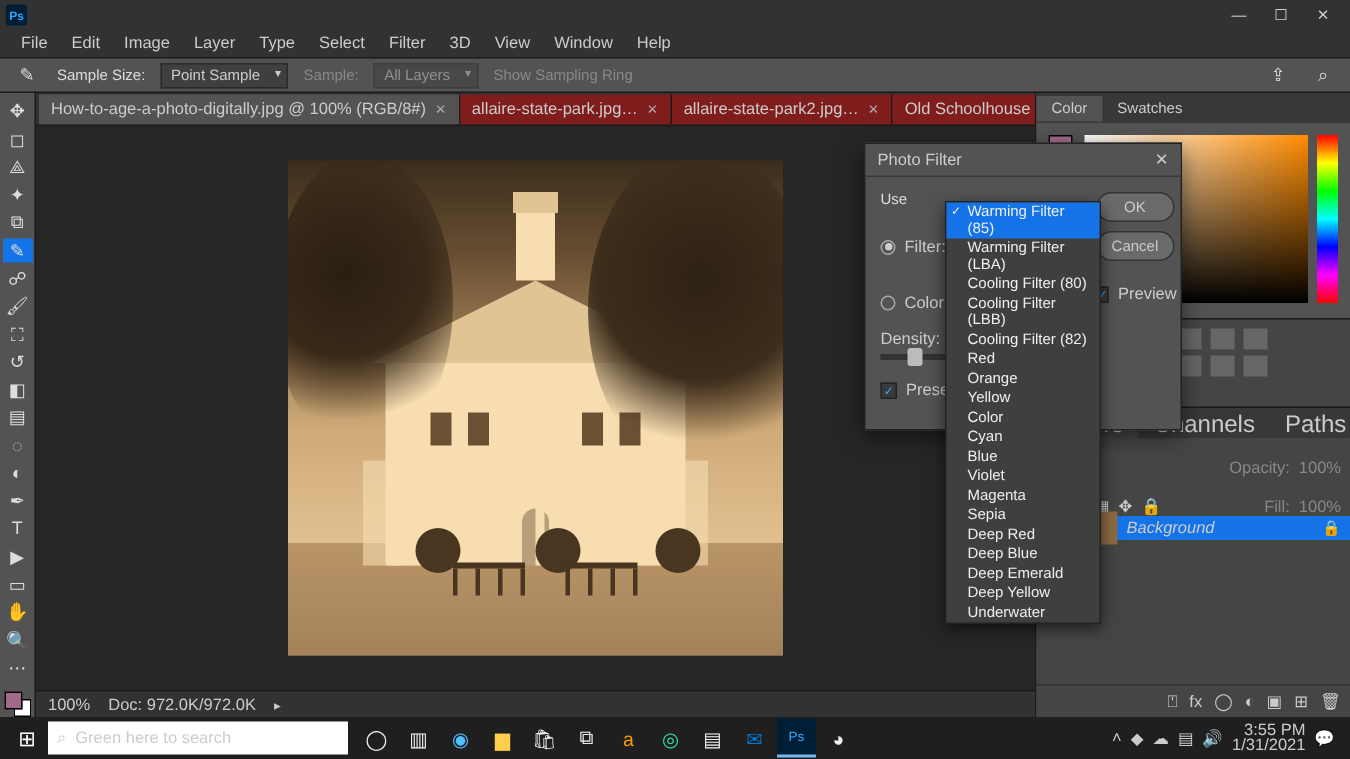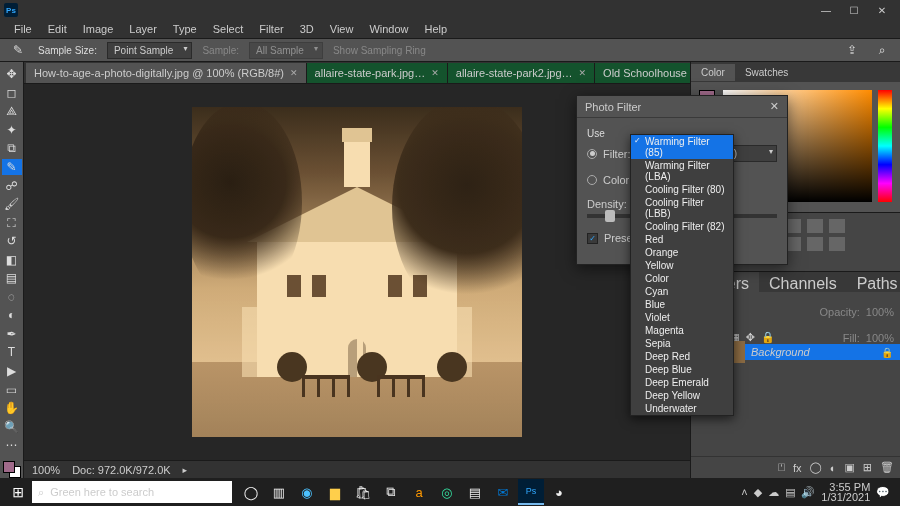--- a/index.html
+++ b/index.html
@@ -18,21 +18,21 @@
 .ps-optbar .dd::after{content:"▾";position:absolute;right:4px;top:1px;font-size:8px}
 .ps-body{flex:1;display:flex;min-height:0}
 .ps-toolbar{width:24px;background:#535353;border-right:1px solid #1a1a1a;display:flex;flex-direction:column;align-items:center;padding-top:4px;gap:2px}
 .tool{width:20px;height:18px;display:flex;align-items:center;justify-content:center;font-size:12px;color:#ddd}
 .tool.active{background:#1473e6}
 .fgbg{width:18px;height:18px;position:relative;margin-top:6px}
 .fgbg .bg{position:absolute;right:0;bottom:0;width:12px;height:12px;background:#fff;border:1px solid #000}
 .fgbg .fg{position:absolute;left:0;top:0;width:12px;height:12px;background:#a06a8a;border:1px solid #000}
 .ps-center{flex:1;display:flex;flex-direction:column;min-width:0}
 .tabstrip{height:22px;background:#323232;display:flex;align-items:flex-end;overflow:hidden;padding-left:2px;border-bottom:1px solid #1a1a1a}
-.doctab{height:20px;padding:3px 8px;font-size:10px;background:#14532d;border-right:1px solid #1a1a1a;display:flex;align-items:center;gap:6px;white-space:nowrap}
+.doctab{height:20px;padding:3px 8px;font-size:10px;background:#7f1d1d;border-right:1px solid #1a1a1a;display:flex;align-items:center;gap:6px;white-space:nowrap}
 .doctab.active{background:#535353}
 .doctab .x{font-size:9px;color:#aaa}
 .canvas-area{flex:1;background:#262626;display:flex;align-items:center;justify-content:center;position:relative}
 .photo{width:330px;height:330px;background:linear-gradient(180deg,#3b2a16 0%,#6b4a2a 20%,#c9a06a 55%,#d9b585 80%,#b58a5a 100%);position:relative;overflow:hidden;filter:sepia(0.3)}
 .tree-left{position:absolute;left:-10px;top:-5px;width:120px;height:200px;background:radial-gradient(circle at 40% 40%,#2a1c0e 0%,#3a2613 40%,transparent 70%);border-radius:50%}
 .tree-right{position:absolute;right:-20px;top:-10px;width:150px;height:220px;background:radial-gradient(circle at 50% 40%,#2e1f10 0%,#3d2915 45%,transparent 72%);border-radius:50%}
 .building{position:absolute;bottom:60px;left:50%;transform:translateX(-50%);width:200px;height:140px;background:#e8d0a8}
 .roof{position:absolute;top:-50px;left:50%;transform:translateX(-50%);width:0;height:0;border-left:110px solid transparent;border-right:110px solid transparent;border-bottom:55px solid #d4b888}
 .porch{position:absolute;bottom:0;left:-15px;right:-15px;height:70px;background:rgba(232,208,168,0.6)}
 .pillar{position:absolute;bottom:0;width:6px;height:70px;background:#e8d0a8}
@@ -132,21 +132,21 @@
     <span>View</span>
     <span>Window</span>
     <span>Help</span>
   </div>
 
   <div class="ps-optbar">
     <span class="tool">✎</span>
     <span class="lbl">Sample Size:</span>
     <span class="dd">Point Sample</span>
     <span class="lbl" style="color:#888">Sample:</span>
-    <span class="dd" style="opacity:.5">All Sample</span>
+    <span class="dd" style="opacity:.5">All Layers</span>
     <span class="lbl" style="color:#888">Show Sampling Ring</span>
     <div style="flex:1"></div>
     <span class="tool">⇪</span>
     <span class="tool">⌕</span>
   </div>
 
   <div class="ps-body">
 
     <div class="ps-toolbar">
       <div class="tool">✥</div>
@@ -341,20 +341,28 @@
         <span class="flabel" style="width:46px">Density:</span>
       </div>
       <div class="slider">
           <div class="knob"></div>
         </div>
       <div class="drow" style="margin-top:14px">
         <span class="checkbox">✓</span>
         <span>Preserve Luminosity</span>
       </div>
     </div>
+    <div class="dlg-right">
+      <div class="dbtn">OK</div>
+      <div class="dbtn">Cancel</div>
+      <div class="drow" style="margin-top:10px">
+        <span class="checkbox">✓</span>
+        <span>Preview</span>
+      </div>
+    </div>
   </div>
 </div>
 
 <div class="dd-list" id="filter-list">
     <div class="dd-item sel">Warming Filter (85)</div>
     <div class="dd-item">Warming Filter (LBA)</div>
     <div class="dd-item">Cooling Filter (80)</div>
     <div class="dd-item">Cooling Filter (LBB)</div>
     <div class="dd-item">Cooling Filter (82)</div>
     <div class="dd-item">Red</div>

